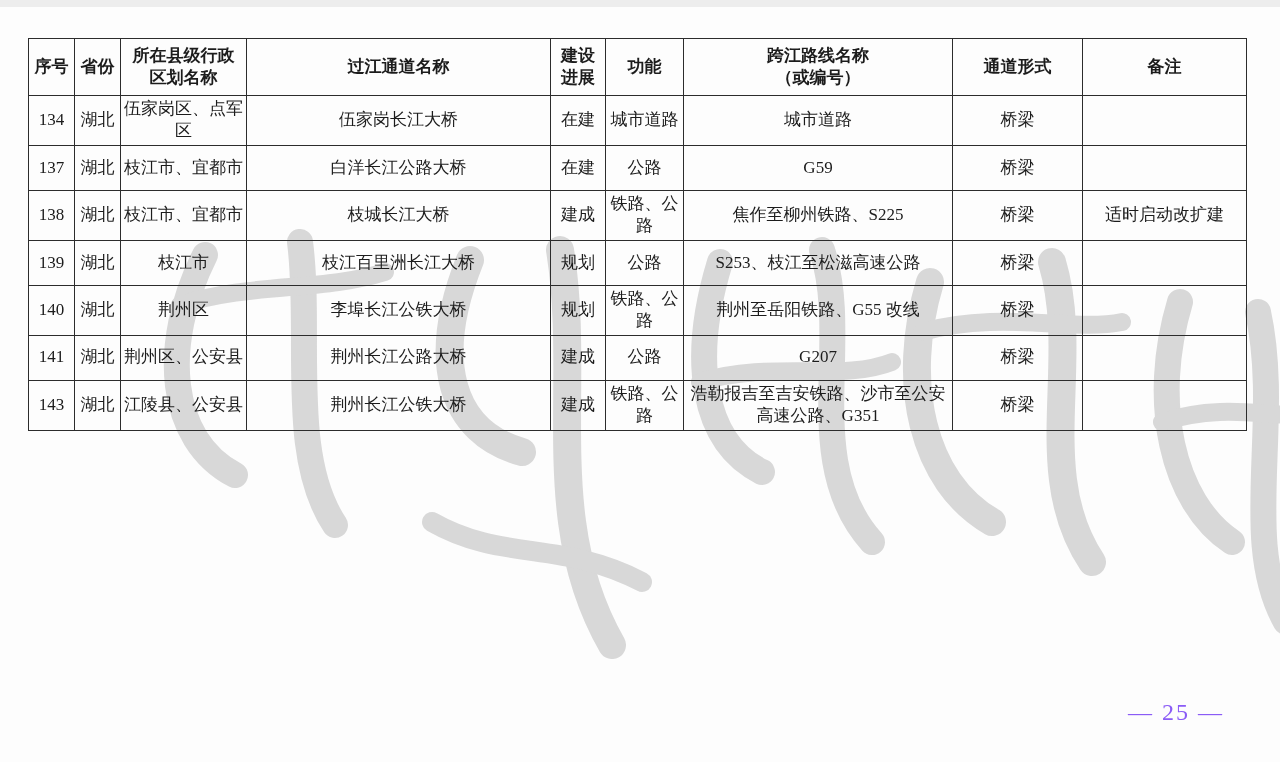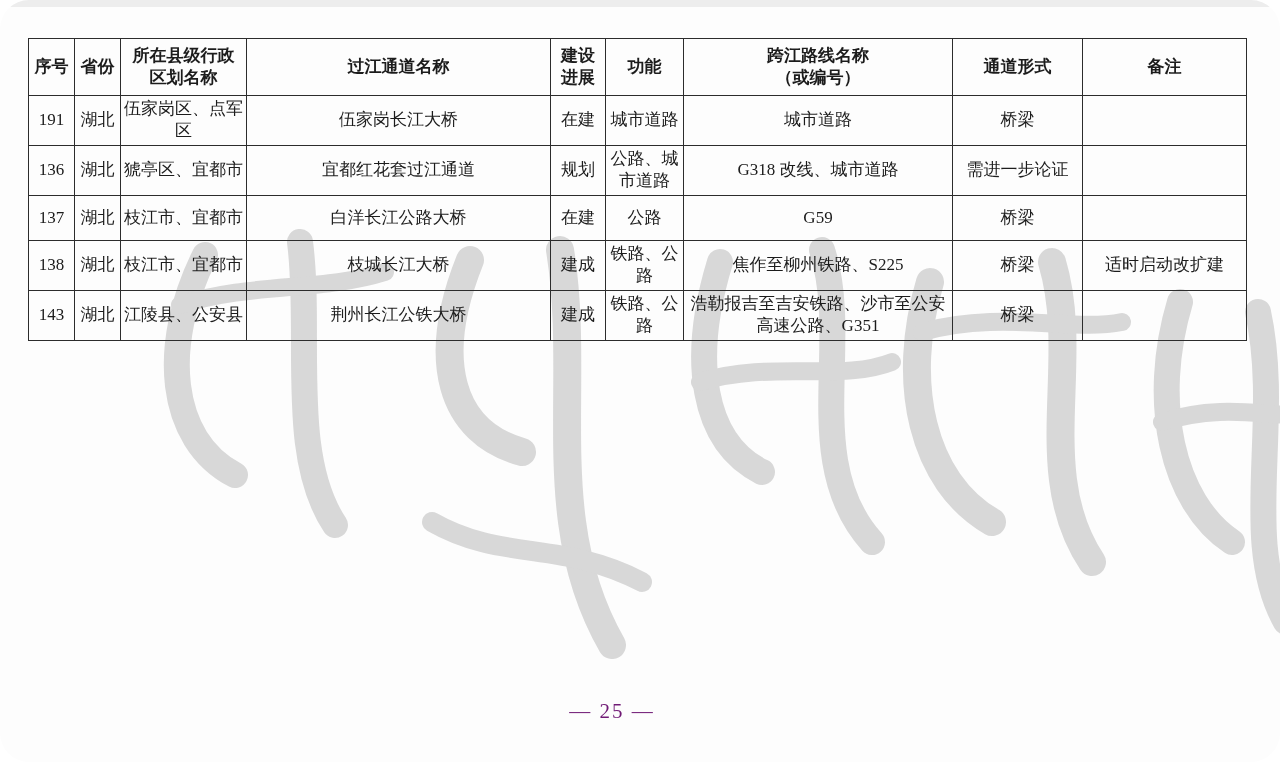--- a/index.html
+++ b/index.html
@@ -8,21 +8,20 @@
     background: #ffffff;
   }
   .page {
     position: relative;
     width: 1280px;
     height: 762px;
     background: #fdfdfd;
     overflow: hidden;
     font-family: "Liberation Serif", "DejaVu Serif", serif;
     color: #1c1c1c;
-    border-radius: 29px;
   }
   .scan-edge {
     position: absolute;
     top: 0; left: 0; right: 0;
     height: 7px;
     background: #ededed;
     z-index: 2;
   }
   .watermark {
     position: absolute;
@@ -56,24 +55,24 @@
     height: 52px;
   }
   .crossing-table td {
     height: 40px;
   }
   .page-number {
     position: absolute;
     left: 0;
     top: 699px;
     width: 1224px;
-    text-align: center;
-    font-size: 21px;
+    text-align: right;
+    font-size: 24px;
     letter-spacing: 2px;
-    color: #701a75;
+    color: #8b5cf6;
     z-index: 1;
   }
 </style>
 </head>
 <body>
 
 <div class="page">
 
   <div class="scan-edge"></div>
 
@@ -128,42 +127,31 @@
 进展</th>
         <th>功能</th>
         <th>跨江路线名称
 （或编号）</th>
         <th>通道形式</th>
         <th>备注</th>
       </tr>
     </thead>
     <tbody>
         <tr>
-          <td>191</td>
+          <td>134</td>
           <td>湖北</td>
           <td>伍家岗区、点军区</td>
           <td>伍家岗长江大桥</td>
           <td>在建</td>
           <td>城市道路</td>
           <td>城市道路</td>
           <td>桥梁</td>
           <td></td>
         </tr>
         <tr>
-          <td>136</td>
-          <td>湖北</td>
-          <td>猇亭区、宜都市</td>
-          <td>宜都红花套过江通道</td>
-          <td>规划</td>
-          <td>公路、城市道路</td>
-          <td>G318 改线、城市道路</td>
-          <td>需进一步论证</td>
-          <td></td>
-        </tr>
-        <tr>
           <td>137</td>
           <td>湖北</td>
           <td>枝江市、宜都市</td>
           <td>白洋长江公路大桥</td>
           <td>在建</td>
           <td>公路</td>
           <td>G59</td>
           <td>桥梁</td>
           <td></td>
         </tr>
@@ -172,20 +160,53 @@
           <td>湖北</td>
           <td>枝江市、宜都市</td>
           <td>枝城长江大桥</td>
           <td>建成</td>
           <td>铁路、公路</td>
           <td>焦作至柳州铁路、S225</td>
           <td>桥梁</td>
           <td>适时启动改扩建</td>
         </tr>
         <tr>
+          <td>139</td>
+          <td>湖北</td>
+          <td>枝江市</td>
+          <td>枝江百里洲长江大桥</td>
+          <td>规划</td>
+          <td>公路</td>
+          <td>S253、枝江至松滋高速公路</td>
+          <td>桥梁</td>
+          <td></td>
+        </tr>
+        <tr>
+          <td>140</td>
+          <td>湖北</td>
+          <td>荆州区</td>
+          <td>李埠长江公铁大桥</td>
+          <td>规划</td>
+          <td>铁路、公路</td>
+          <td>荆州至岳阳铁路、G55 改线</td>
+          <td>桥梁</td>
+          <td></td>
+        </tr>
+        <tr>
+          <td>141</td>
+          <td>湖北</td>
+          <td>荆州区、公安县</td>
+          <td>荆州长江公路大桥</td>
+          <td>建成</td>
+          <td>公路</td>
+          <td>G207</td>
+          <td>桥梁</td>
+          <td></td>
+        </tr>
+        <tr>
           <td>143</td>
           <td>湖北</td>
           <td>江陵县、公安县</td>
           <td>荆州长江公铁大桥</td>
           <td>建成</td>
           <td>铁路、公路</td>
           <td>浩勒报吉至吉安铁路、沙市至公安高速公路、G351</td>
           <td>桥梁</td>
           <td></td>
         </tr>

